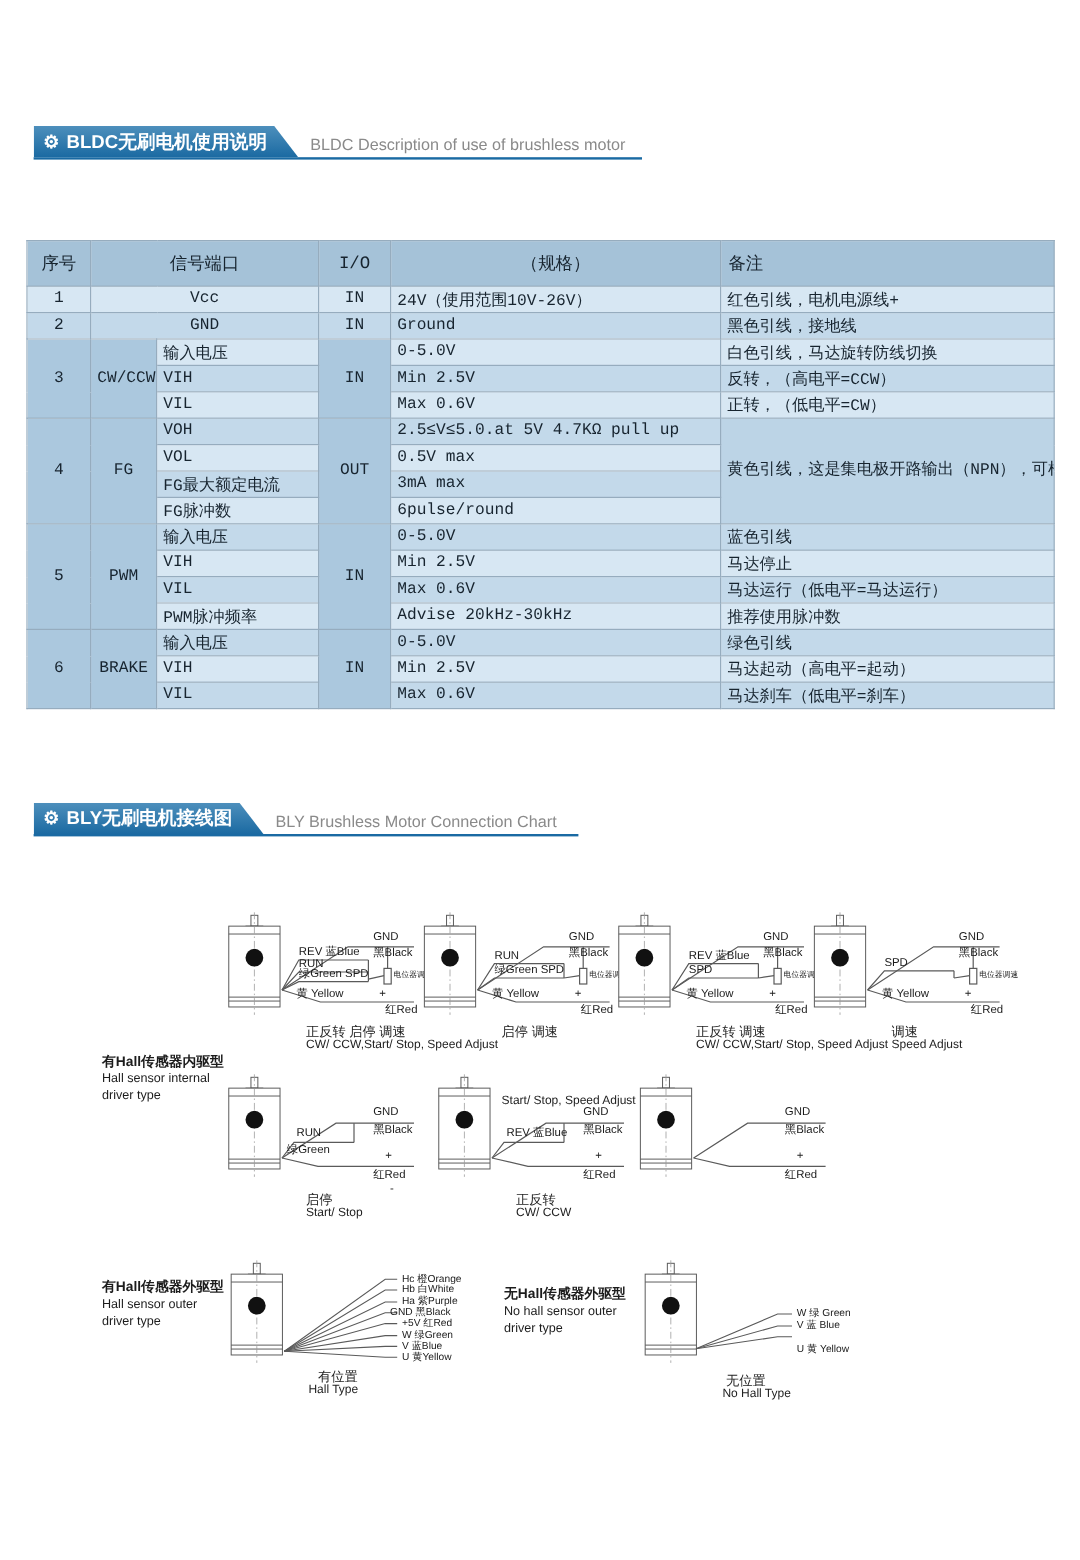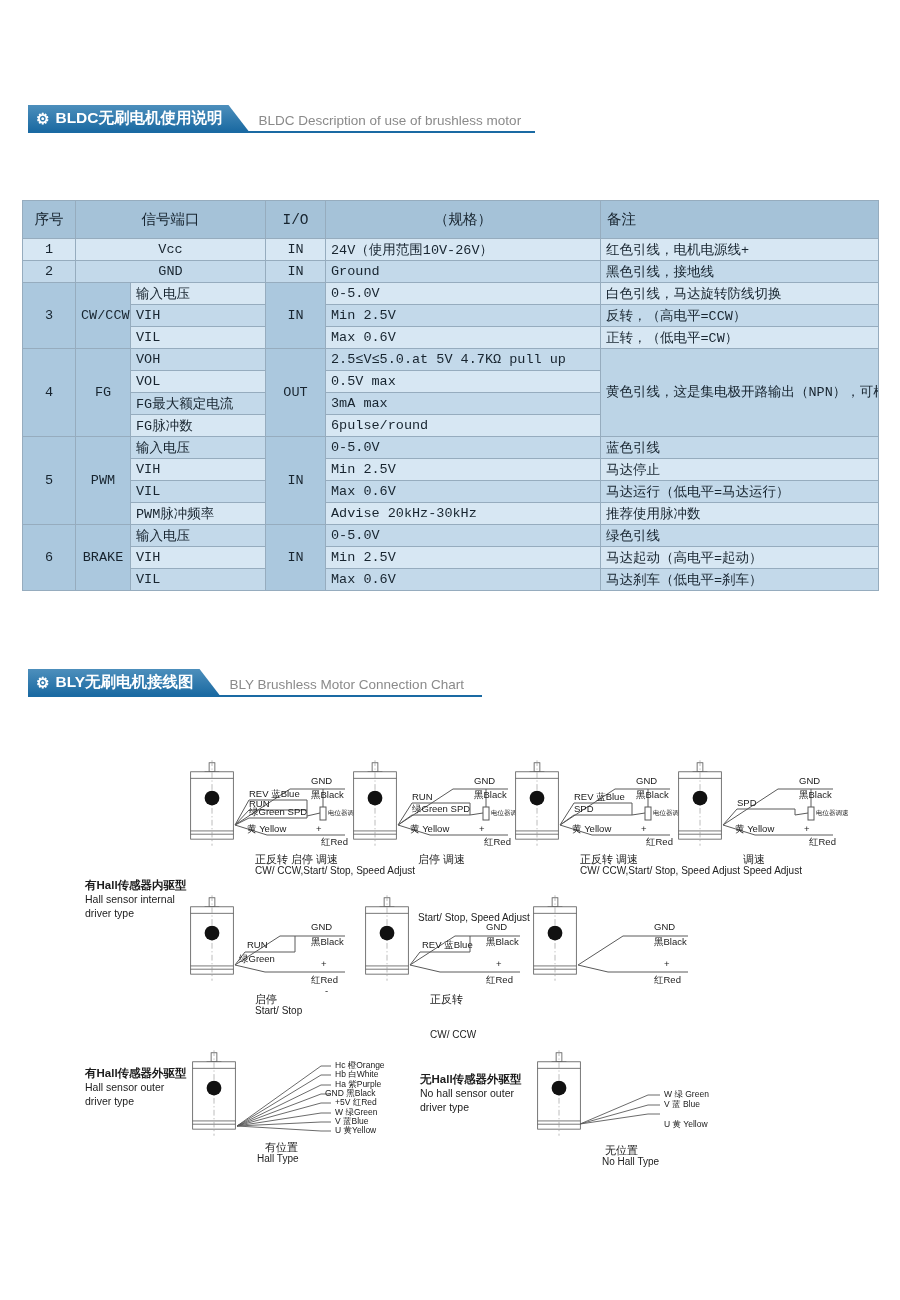--- a/index.html
+++ b/index.html
@@ -345,21 +345,21 @@
         <line x1="110" y1="48" x2="110" y2="64"></line>
         <path d="M50 77 L80 84 H160"></path>
       </g>
     </svg>
     <span class="lb" style="left:62px;top:52px;">REV 蓝Blue</span>
     <span class="lb" style="left:126px;top:34px;">GND</span>
     <span class="lb" style="left:126px;top:49px;">黑Black</span>
     <span class="lb" style="left:136px;top:71px;">+</span>
     <span class="lb" style="left:126px;top:87px;">红Red</span>
     <span class="cz" style="left:70px;top:104px;">正反转</span>
-    <span class="ce" style="left:70px;top:117px;margin-top:24px;">CW/ CCW</span>
+    <span class="ce" style="left:70px;top:117px;">CW/ CCW</span>
   </div>
 
   <div class="dg" style="left:528px;top:888px;width:185px;height:132px;">
     <svg width="185" height="132">
       <use href="#motor" x="4" y="6" width="46" height="88"></use>
       <g stroke="#5a5a5a" stroke-width="1" fill="none">
         <path d="M50 77 L95 48 H160"></path>
         <path d="M50 77 L80 84 H160"></path>
       </g>
     </svg>

